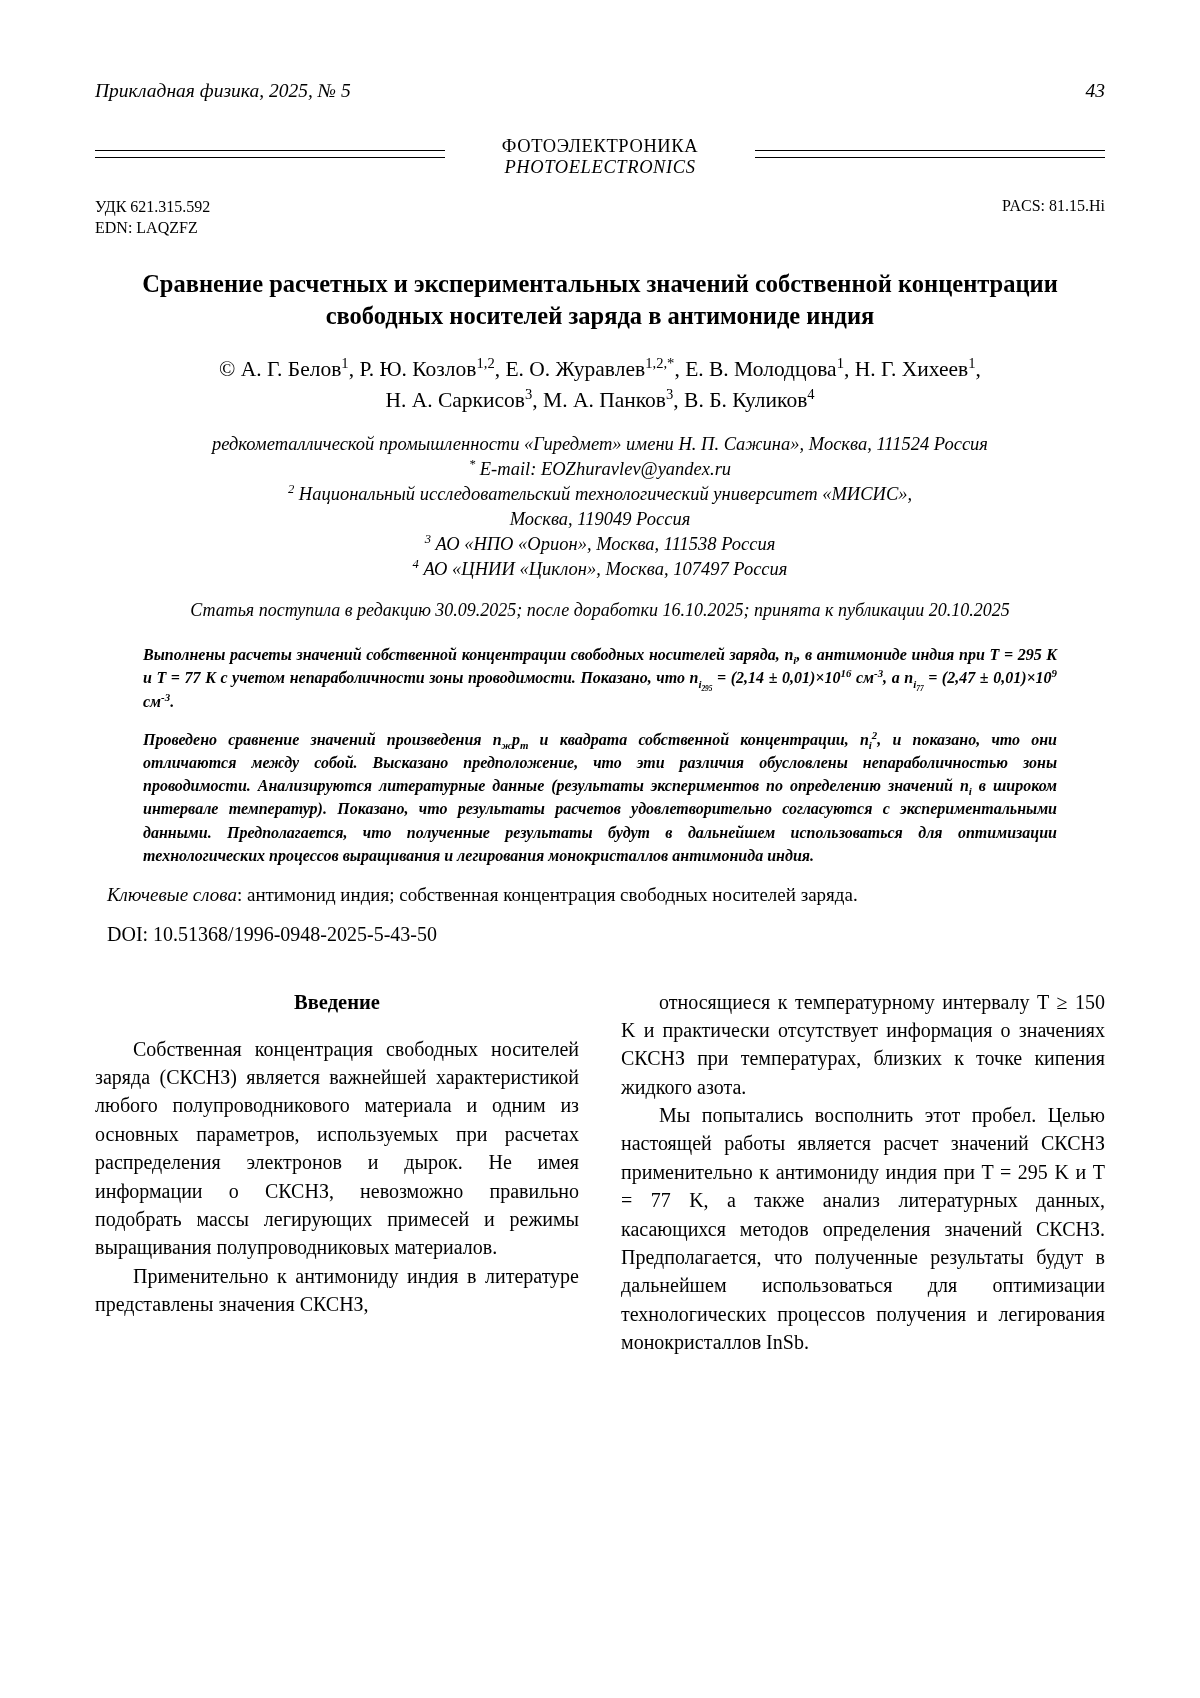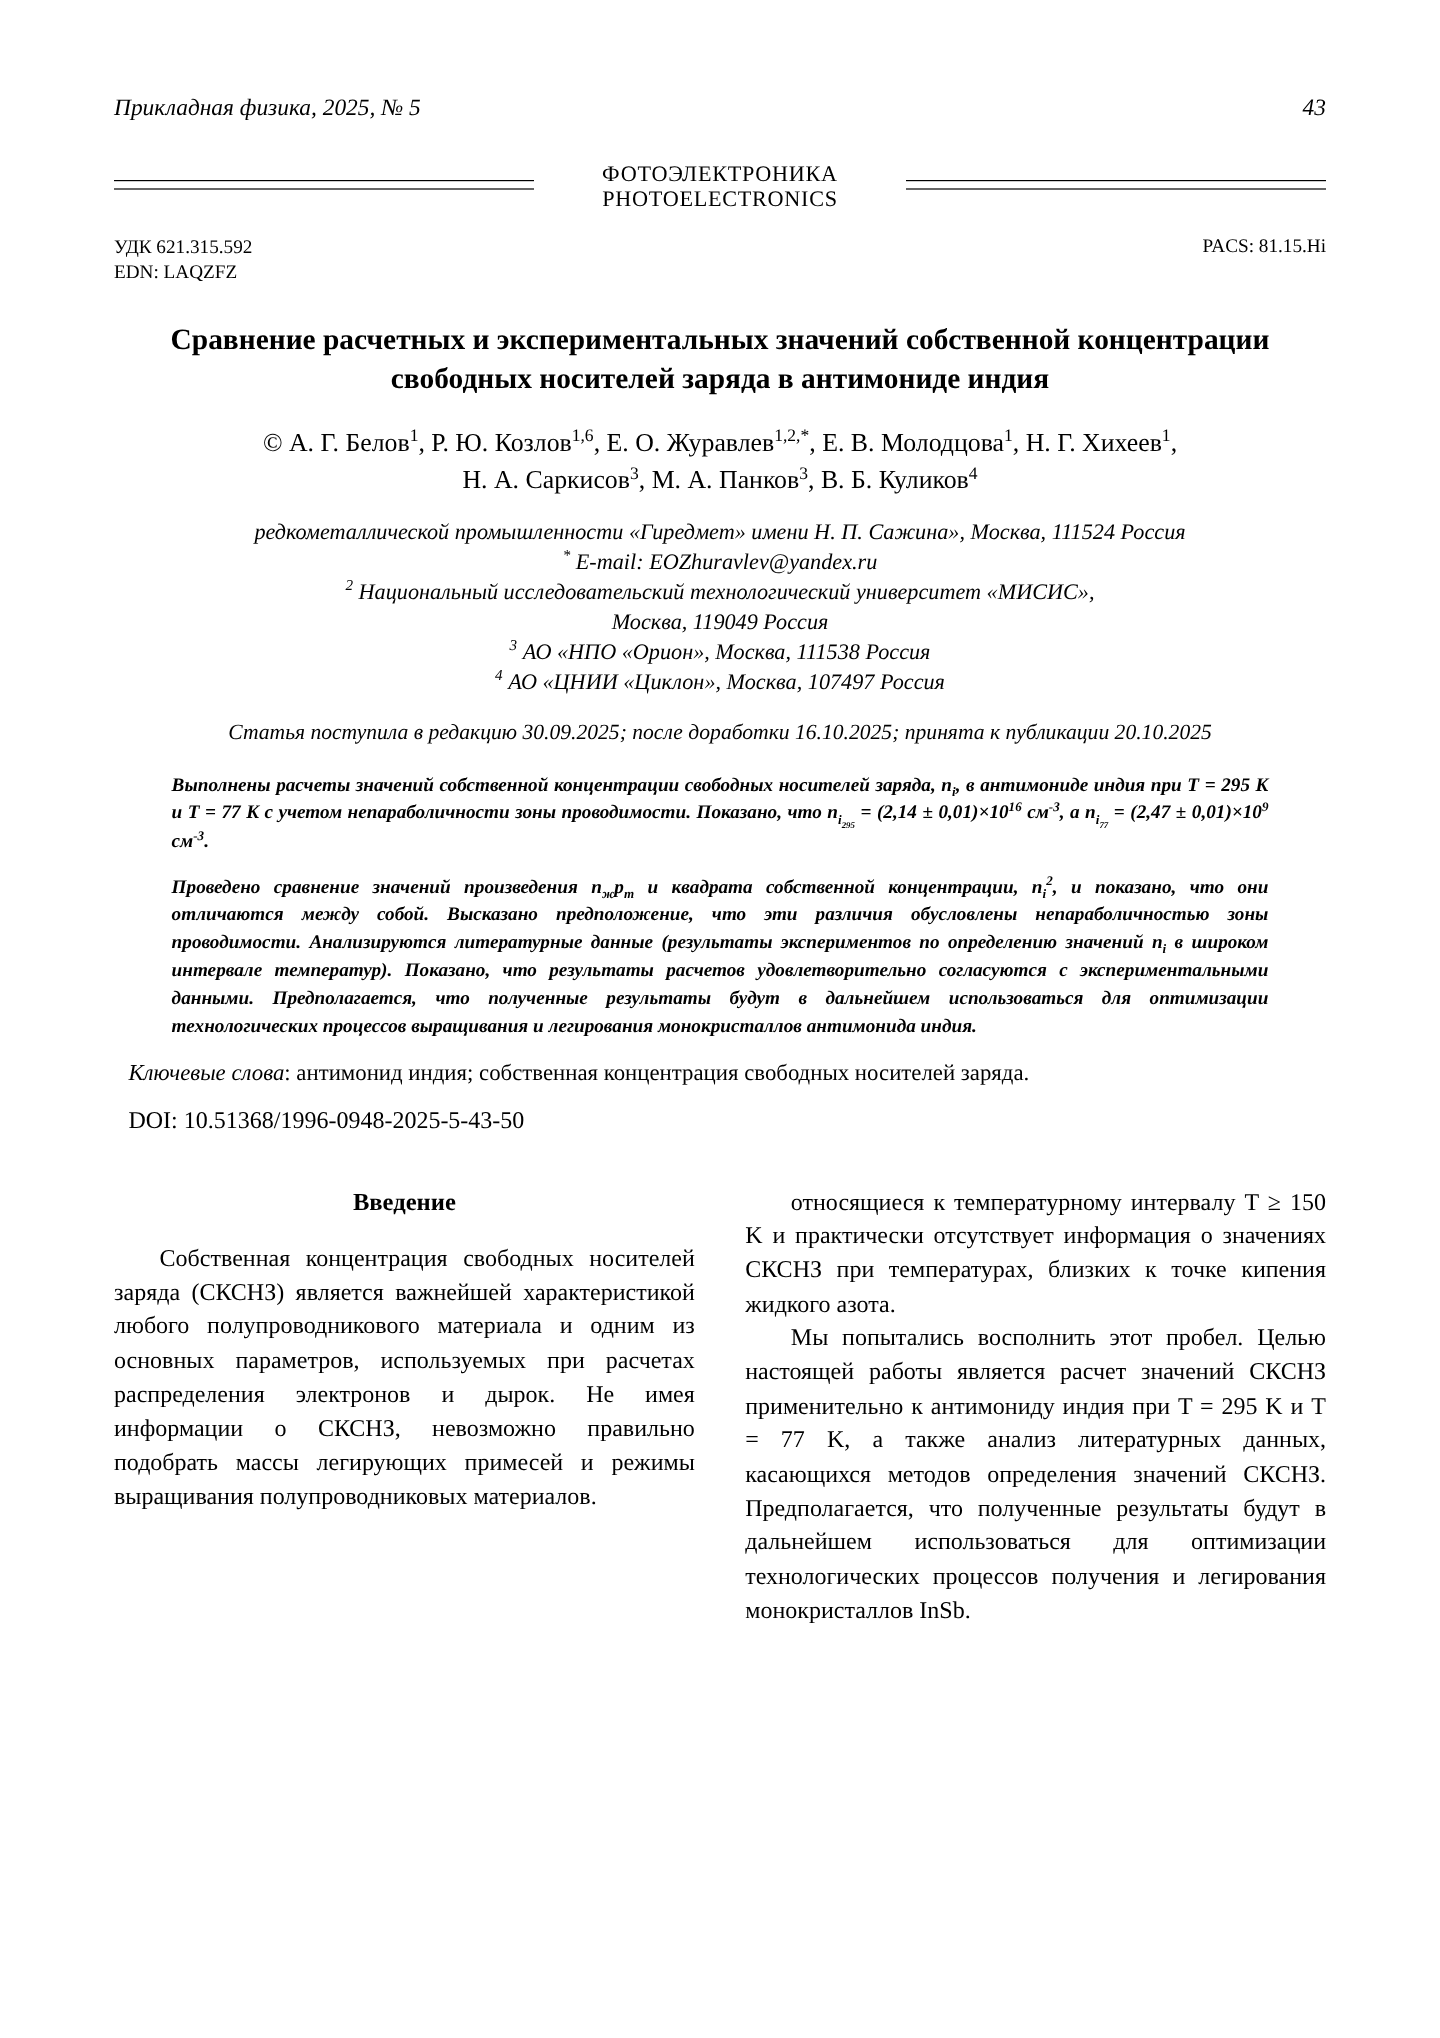--- a/index.html
+++ b/index.html
@@ -61,20 +61,21 @@
     padding: 0 12px;
     line-height: 1.12;
   }
   .banner-ru {
     font-size: 18.5px;
     letter-spacing: 0.6px;
   }
   .banner-en {
     font-size: 18.5px;
     letter-spacing: 0.6px;
+    font-style: italic;
   }
   
   .codes-row {
     display: flex;
     justify-content: space-between;
     font-size: 16px;
     margin-top: 20px;
   }
   .codes-left { text-align: left; line-height: 1.28; }
   .codes-right { text-align: right; }
@@ -185,21 +186,21 @@
         <div>EDN: LAQZFZ</div>
       </div>
       <div class="codes-right">
         <div>PACS: 81.15.Hi</div>
       </div>
     </div>
 
     <div class="title">Сравнение расчетных и экспериментальных значений собственной концентрации свободных носителей заряда в антимониде индия</div>
 
     <div class="authors">
-      <div>© А. Г. Белов<sup>1</sup>, Р. Ю. Козлов<sup>1,6</sup>, Е. О. Журавлев<sup>1,2,*</sup>, Е. В. Молодцова<sup>1</sup>, Н. Г. Хихеев<sup>1</sup>,</div>
+      <div>© А. Г. Белов<sup>1</sup>, Р. Ю. Козлов<sup>1,2</sup>, Е. О. Журавлев<sup>1,2,*</sup>, Е. В. Молодцова<sup>1</sup>, Н. Г. Хихеев<sup>1</sup>,</div>
       <div>Н. А. Саркисов<sup>3</sup>, М. А. Панков<sup>3</sup>, В. Б. Куликов<sup>4</sup></div>
     </div>
 
     <div class="affiliations">
       <p class="aff">редкометаллической промышленности «Гиредмет» имени Н. П. Сажина», Москва, 111524 Россия</p>
       <p class="aff"><sup>*</sup> E-mail: EOZhuravlev@yandex.ru</p>
       <p class="aff"><sup>2</sup> Национальный исследовательский технологический университет «МИСИС»,</p>
       <p class="aff">Москва, 119049 Россия</p>
       <p class="aff"><sup>3</sup> АО «НПО «Орион», Москва, 111538 Россия</p>
       <p class="aff"><sup>4</sup> АО «ЦНИИ «Циклон», Москва, 107497 Россия</p>
@@ -215,20 +216,21 @@
     <div class="keywords">
       <span class="kw-label">Ключевые слова</span><span>: антимонид индия; собственная концентрация свободных носителей заряда.</span>
     </div>
 
     <div class="doi">DOI: 10.51368/1996-0948-2025-5-43-50</div>
 
     <div class="body-cols">
       <div class="col">
         <h2>Введение</h2>
         <p>Собственная концентрация свободных носителей заряда (СКСНЗ) является важнейшей характеристикой любого полупроводникового материала и одним из основных параметров, используемых при расчетах распределения электронов и дырок. Не имея информации о СКСНЗ, невозможно правильно подобрать массы легирующих примесей и режимы выращивания полупроводниковых материалов.</p>
+        <p>Применительно к антимониду индия в литературе представлены значения СКСНЗ,</p>
       </div>
       <div class="col">
         <p>относящиеся к температурному интервалу T ≥ 150 K и практически отсутствует информация о значениях СКСНЗ при температурах, близких к точке кипения жидкого азота.</p>
         <p>Мы попытались восполнить этот пробел. Целью настоящей работы является расчет значений СКСНЗ применительно к антимониду индия при T = 295 K и T = 77 K, а также анализ литературных данных, касающихся методов определения значений СКСНЗ. Предполагается, что полученные результаты будут в дальнейшем использоваться для оптимизации технологических процессов получения и легирования монокристаллов InSb.</p>
       </div>
     </div>
 
   </div>
 </div>
 

